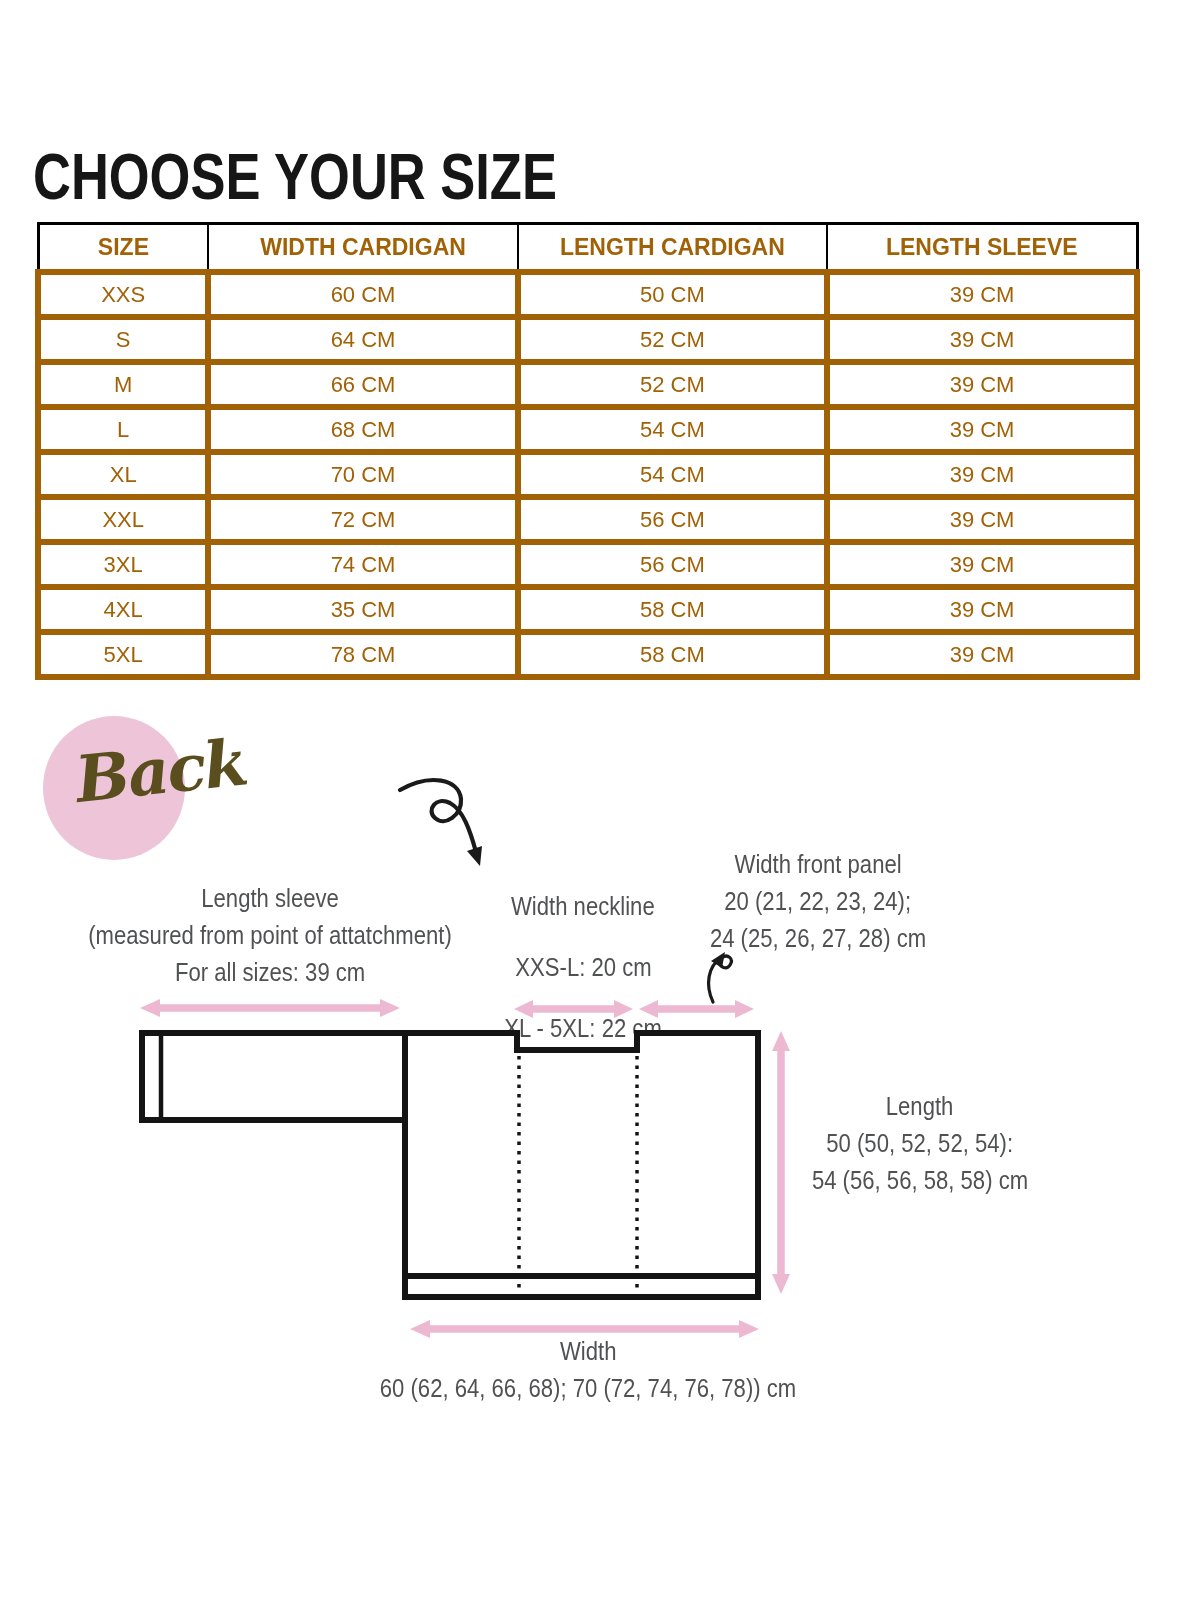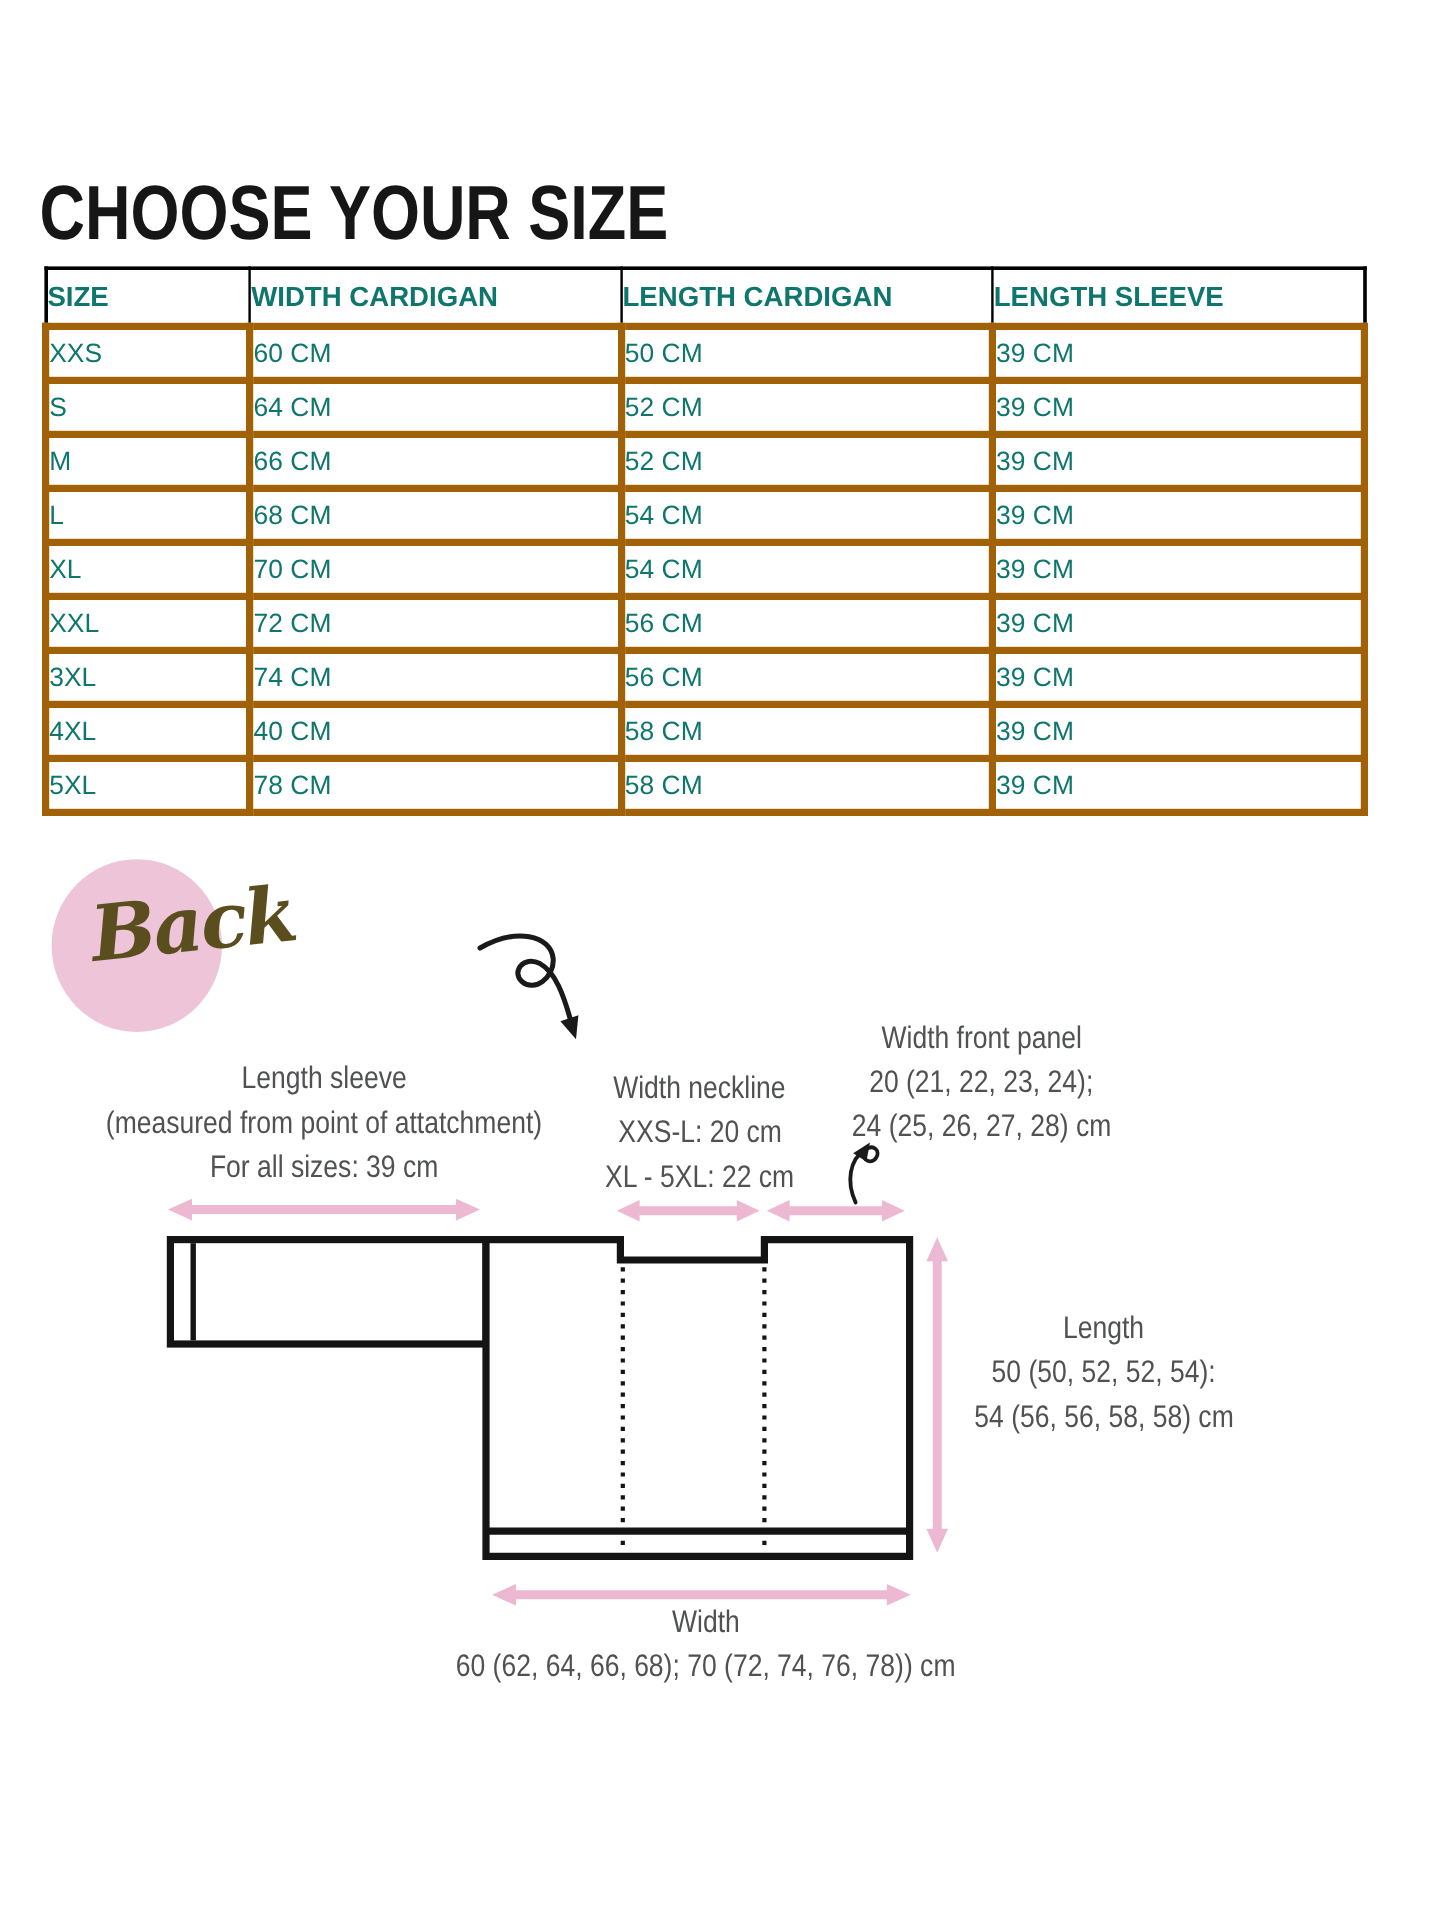--- a/index.html
+++ b/index.html
@@ -9,22 +9,22 @@
     font-family:"Liberation Sans", sans-serif;
   }
   .page-title {
     position:absolute; left:33px; top:140px;
     font-size:64px; font-weight:800; color:#161616;
     transform:scaleX(0.82); transform-origin:left center;
     white-space:nowrap; letter-spacing:0px;
   }
   table.size-table {
     position:absolute; left:35px; top:222px; width:1105px;
-    border-collapse:collapse; table-layout:fixed; text-align:left;
-    color:#0f766e; border:3px solid #000;
+    border-collapse:collapse; table-layout:fixed; text-align:center;
+    color:#a16207; border:3px solid #000;
   }
   table.size-table th {
     font-size:23px; font-weight:bold; height:44px;
     border:2px solid #000; border-bottom:3px solid #000; padding:0;
   }
   table.size-table td {
     font-size:22px; font-weight:400; height:39px;
     border:6px solid #a16207; padding:0;
   }
   .badge-circle {
@@ -109,21 +109,21 @@
           <td>39 CM</td>
         </tr>
         <tr>
           <td>3XL</td>
           <td>74 CM</td>
           <td>56 CM</td>
           <td>39 CM</td>
         </tr>
         <tr>
           <td>4XL</td>
-          <td>40 CM</td>
+          <td>35 CM</td>
           <td>58 CM</td>
           <td>39 CM</td>
         </tr>
         <tr>
           <td>5XL</td>
           <td>78 CM</td>
           <td>58 CM</td>
           <td>39 CM</td>
         </tr>
       </tbody>
@@ -136,21 +136,21 @@
     <path class="doodle" d="M 400,790 C 430,773 459,779 461,799 C 462,815 445,827 435,818 C 426,810 436,796 450,803 C 463,810 470,830 476,852"></path>
     <polygon class="doodle-head" points="480,866 467,851 482,846"></polygon>
   </svg>
 
   <div class="ann" style="left:270px; top:880px;">
     <span class="ann-line">Length sleeve</span>
     <span class="ann-line">(measured from point of attatchment)</span>
     <span class="ann-line">For all sizes: 39 cm</span>
   </div>
 
-  <div class="ann" style="left:583px; top:888px;">
+  <div class="ann" style="left:583px; top:888px;gap:24px;">
     <span class="ann-line">Width neckline</span>
     <span class="ann-line">XXS-L: 20 cm</span>
     <span class="ann-line">XL - 5XL: 22 cm</span>
   </div>
 
   <div class="ann" style="left:818px; top:846px;">
     <span class="ann-line">Width front panel</span>
     <span class="ann-line">20 (21, 22, 23, 24);</span>
     <span class="ann-line">24 (25, 26, 27, 28) cm</span>
   </div>

